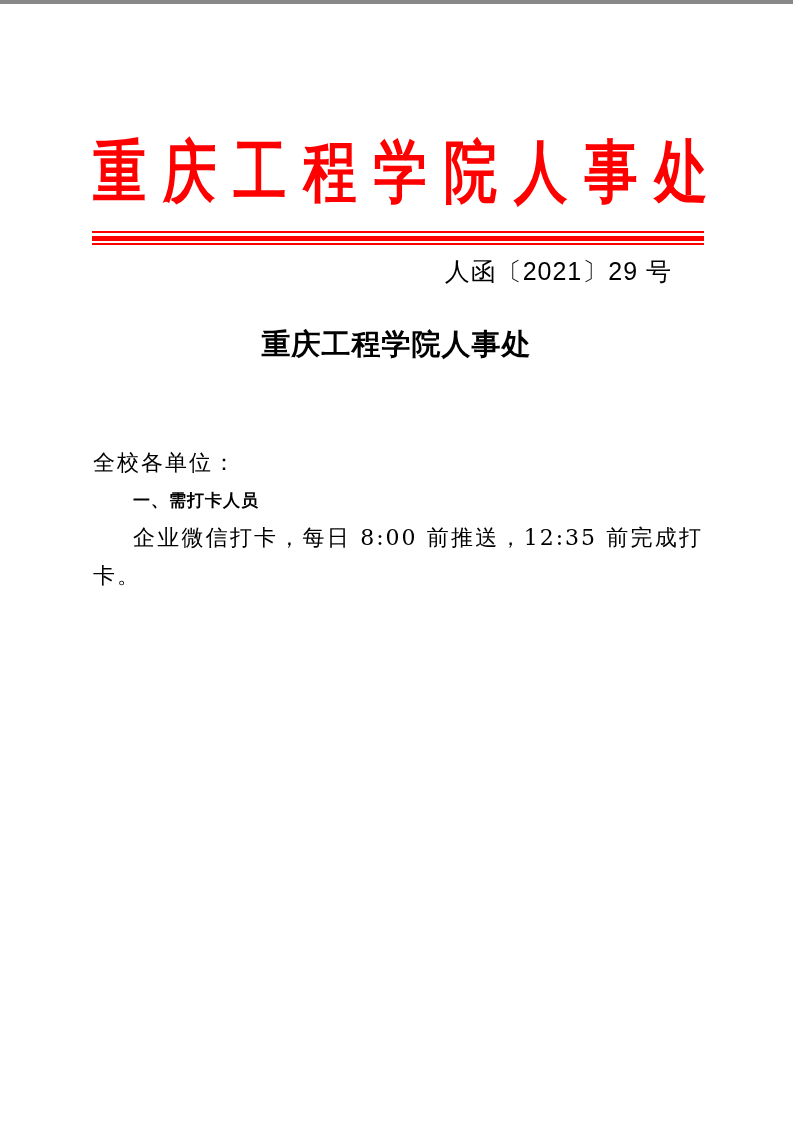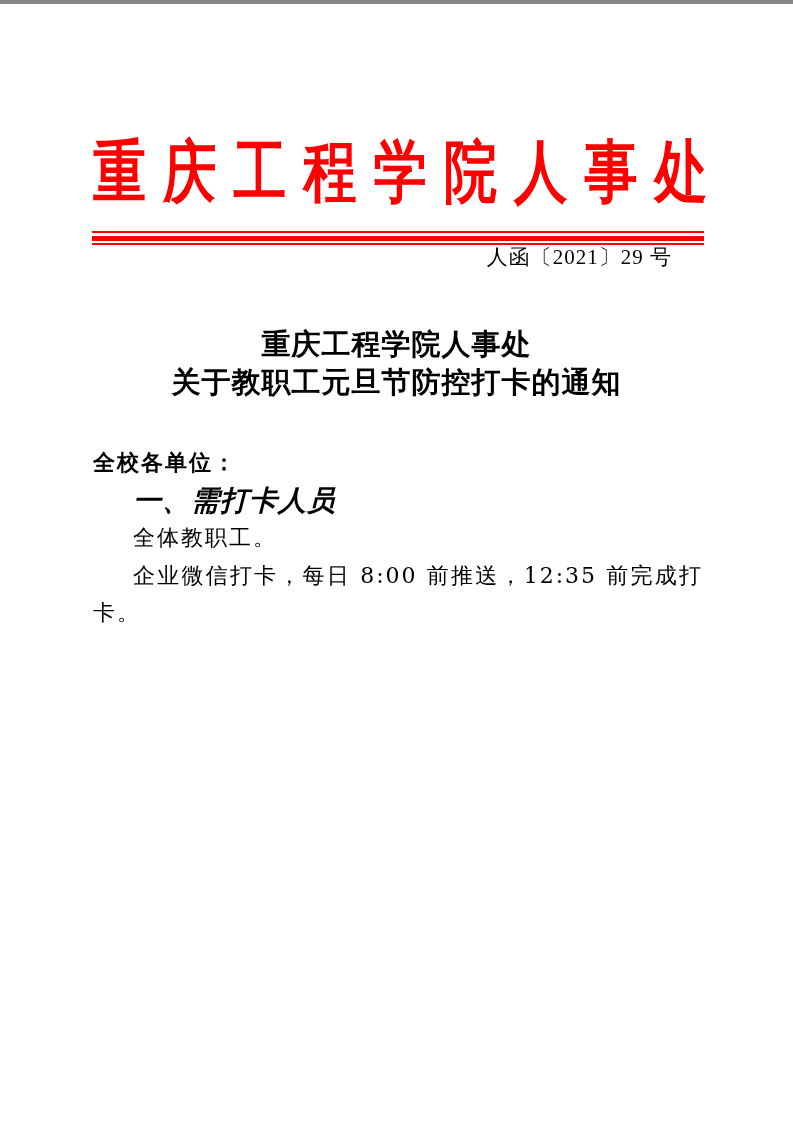--- a/index.html
+++ b/index.html
@@ -40,26 +40,26 @@
     left: 92px;
     width: 612px;
   }
   .red-rule .thin  { height: 2px; background: #ff0000; }
   .red-rule .thick { height: 5px; background: #ff0000; }
   .red-rule .gap-a { height: 3px; }
   .red-rule .gap-b { height: 2px; }
   
   .doc-number {
     position: absolute;
-    top: 240px;
+    top: 254px;
     right: 121px;
-    font-size: 21px;
+    font-size: 25px;
     line-height: 26px;
     letter-spacing: 1px;
-    font-family: Liberation Serif, serif;
+    font-family: Liberation Sans, sans-serif;
   }
   
   .notice-title {
     position: absolute;
     top: 321px;
     left: 0;
     width: 793px;
     text-align: center;
     font-weight: bold;
     font-size: 29px;
@@ -74,29 +74,28 @@
     left: 93px;
     width: 610px;
     font-size: 22px;
     line-height: 37.5px;
     letter-spacing: 2px;
     text-align: justify;
     text-justify: inter-ideograph;
     font-family: "DejaVu Serif", serif;
   }
   .doc-body p { margin: 0; text-indent: 40px; }
-  .doc-body p.salutation { text-indent: 0; font-weight: bold; }
+  .doc-body p.salutation { text-indent: 0; }
   .section-heading {
     font-family: "Liberation Sans", sans-serif;
     font-weight: bold;
-    font-size: 28px;
+    font-size: 17px;
     line-height: 37.5px;
     text-indent: 40px;
     letter-spacing: 1px;
-    font-style: italic;
   }
   
   .signature {
     position: absolute;
     top: 921px;
     left: 353px;
     width: 340px;
     text-align: center;
     font-size: 22px;
     line-height: 37.5px;
@@ -118,27 +117,25 @@
     <div class="gap-a"></div>
     <div class="thick"></div>
     <div class="gap-b"></div>
     <div class="thin"></div>
   </div>
 
   <div class="doc-number">人函〔2021〕29 号</div>
 
   <div class="notice-title">
     <div>重庆工程学院人事处</div>
-    <div>关于教职工元旦节防控打卡的通知</div>
   </div>
 
   <div class="doc-body">
     <p class="salutation">全校各单位：</p>
 
     <div class="section-heading">一、需打卡人员</div>
-    <p>全体教职工。</p>
 
     <p>企业微信打卡，每日 8:00 前推送，12:35 前完成打卡。</p>
 
   </div>
 
 
 </div>
 
 </body></html>

